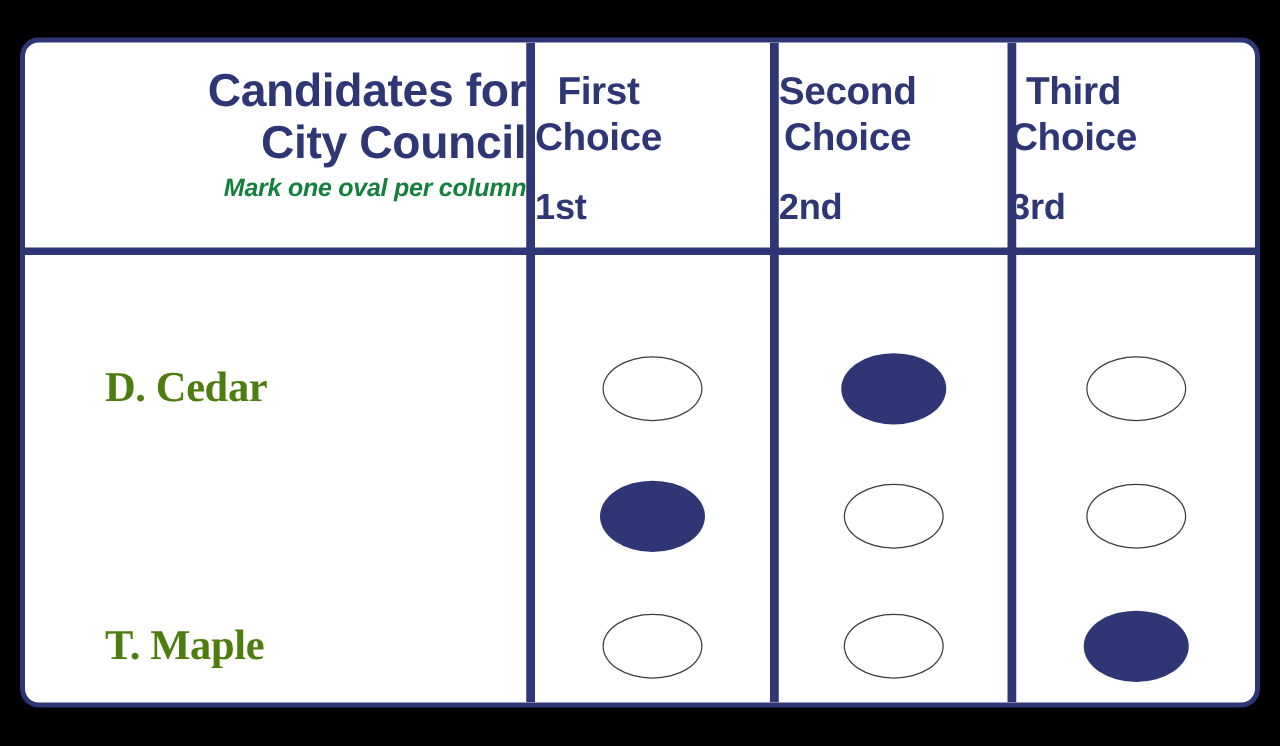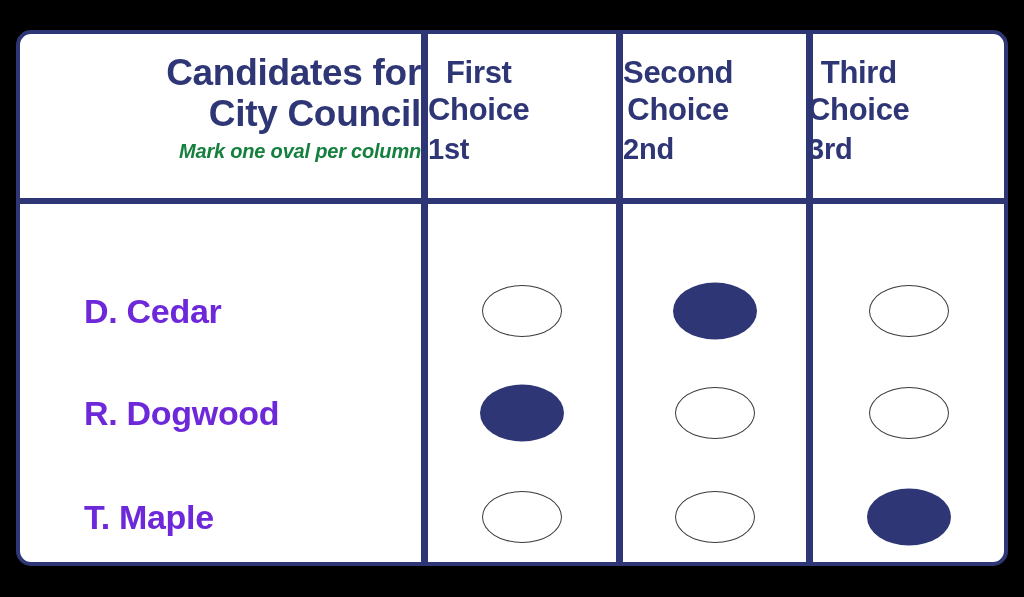--- a/index.html
+++ b/index.html
@@ -115,21 +115,21 @@
     font-weight: bold;
     line-height: 1.18;
     text-align: center;
     letter-spacing: -0.3px;
     white-space: pre-line;
   }
   .choice-ord {
     font-size: 29px;
     font-weight: bold;
     text-align: center;
-    margin-top: 5px;
+    margin-top: 22px;
     letter-spacing: -0.2px;
   }
 
   
   .body-area {
     position: absolute;
     left: 0;
     top: 170px;
     width: 100%;
     height: 358px;
@@ -139,26 +139,27 @@
     position: absolute;
     left: 0;
     top: 0;
     width: 401px;
     height: 358px;
   }
 
   .cand-name {
     position: absolute;
     left: 64px;
-    color: #6d28d9;
+    color: #4d7c0f;
     font-size: 34px;
     font-weight: bold;
     letter-spacing: -0.3px;
     transform: translateY(-50%);
     white-space: nowrap;
+    font-family: Liberation Serif, serif;
   }
   .cand-name.r0 { top: 107px; }
   .cand-name.r1 { top: 209px; }
   .cand-name.r2 { top: 313px; }
 
   .oval-col {
     position: absolute;
     top: 0;
     height: 358px;
   }
@@ -227,21 +228,20 @@
 Choice</div>
         <div class="choice-ord">3rd</div>
       </div>
 
     </div>
 
     <div class="body-area">
 
       <div class="cand-col">
         <div class="cand-name r0">D. Cedar</div>
-        <div class="cand-name r1">R. Dogwood</div>
         <div class="cand-name r2">T. Maple</div>
       </div>
 
       <div class="oval-col c1">
         <div class="oval r0 empty" aria-checked="false"></div>
         <div class="oval r1 filled" aria-checked="true"></div>
         <div class="oval r2 empty" aria-checked="false"></div>
       </div>
 
       <div class="oval-col c2">

